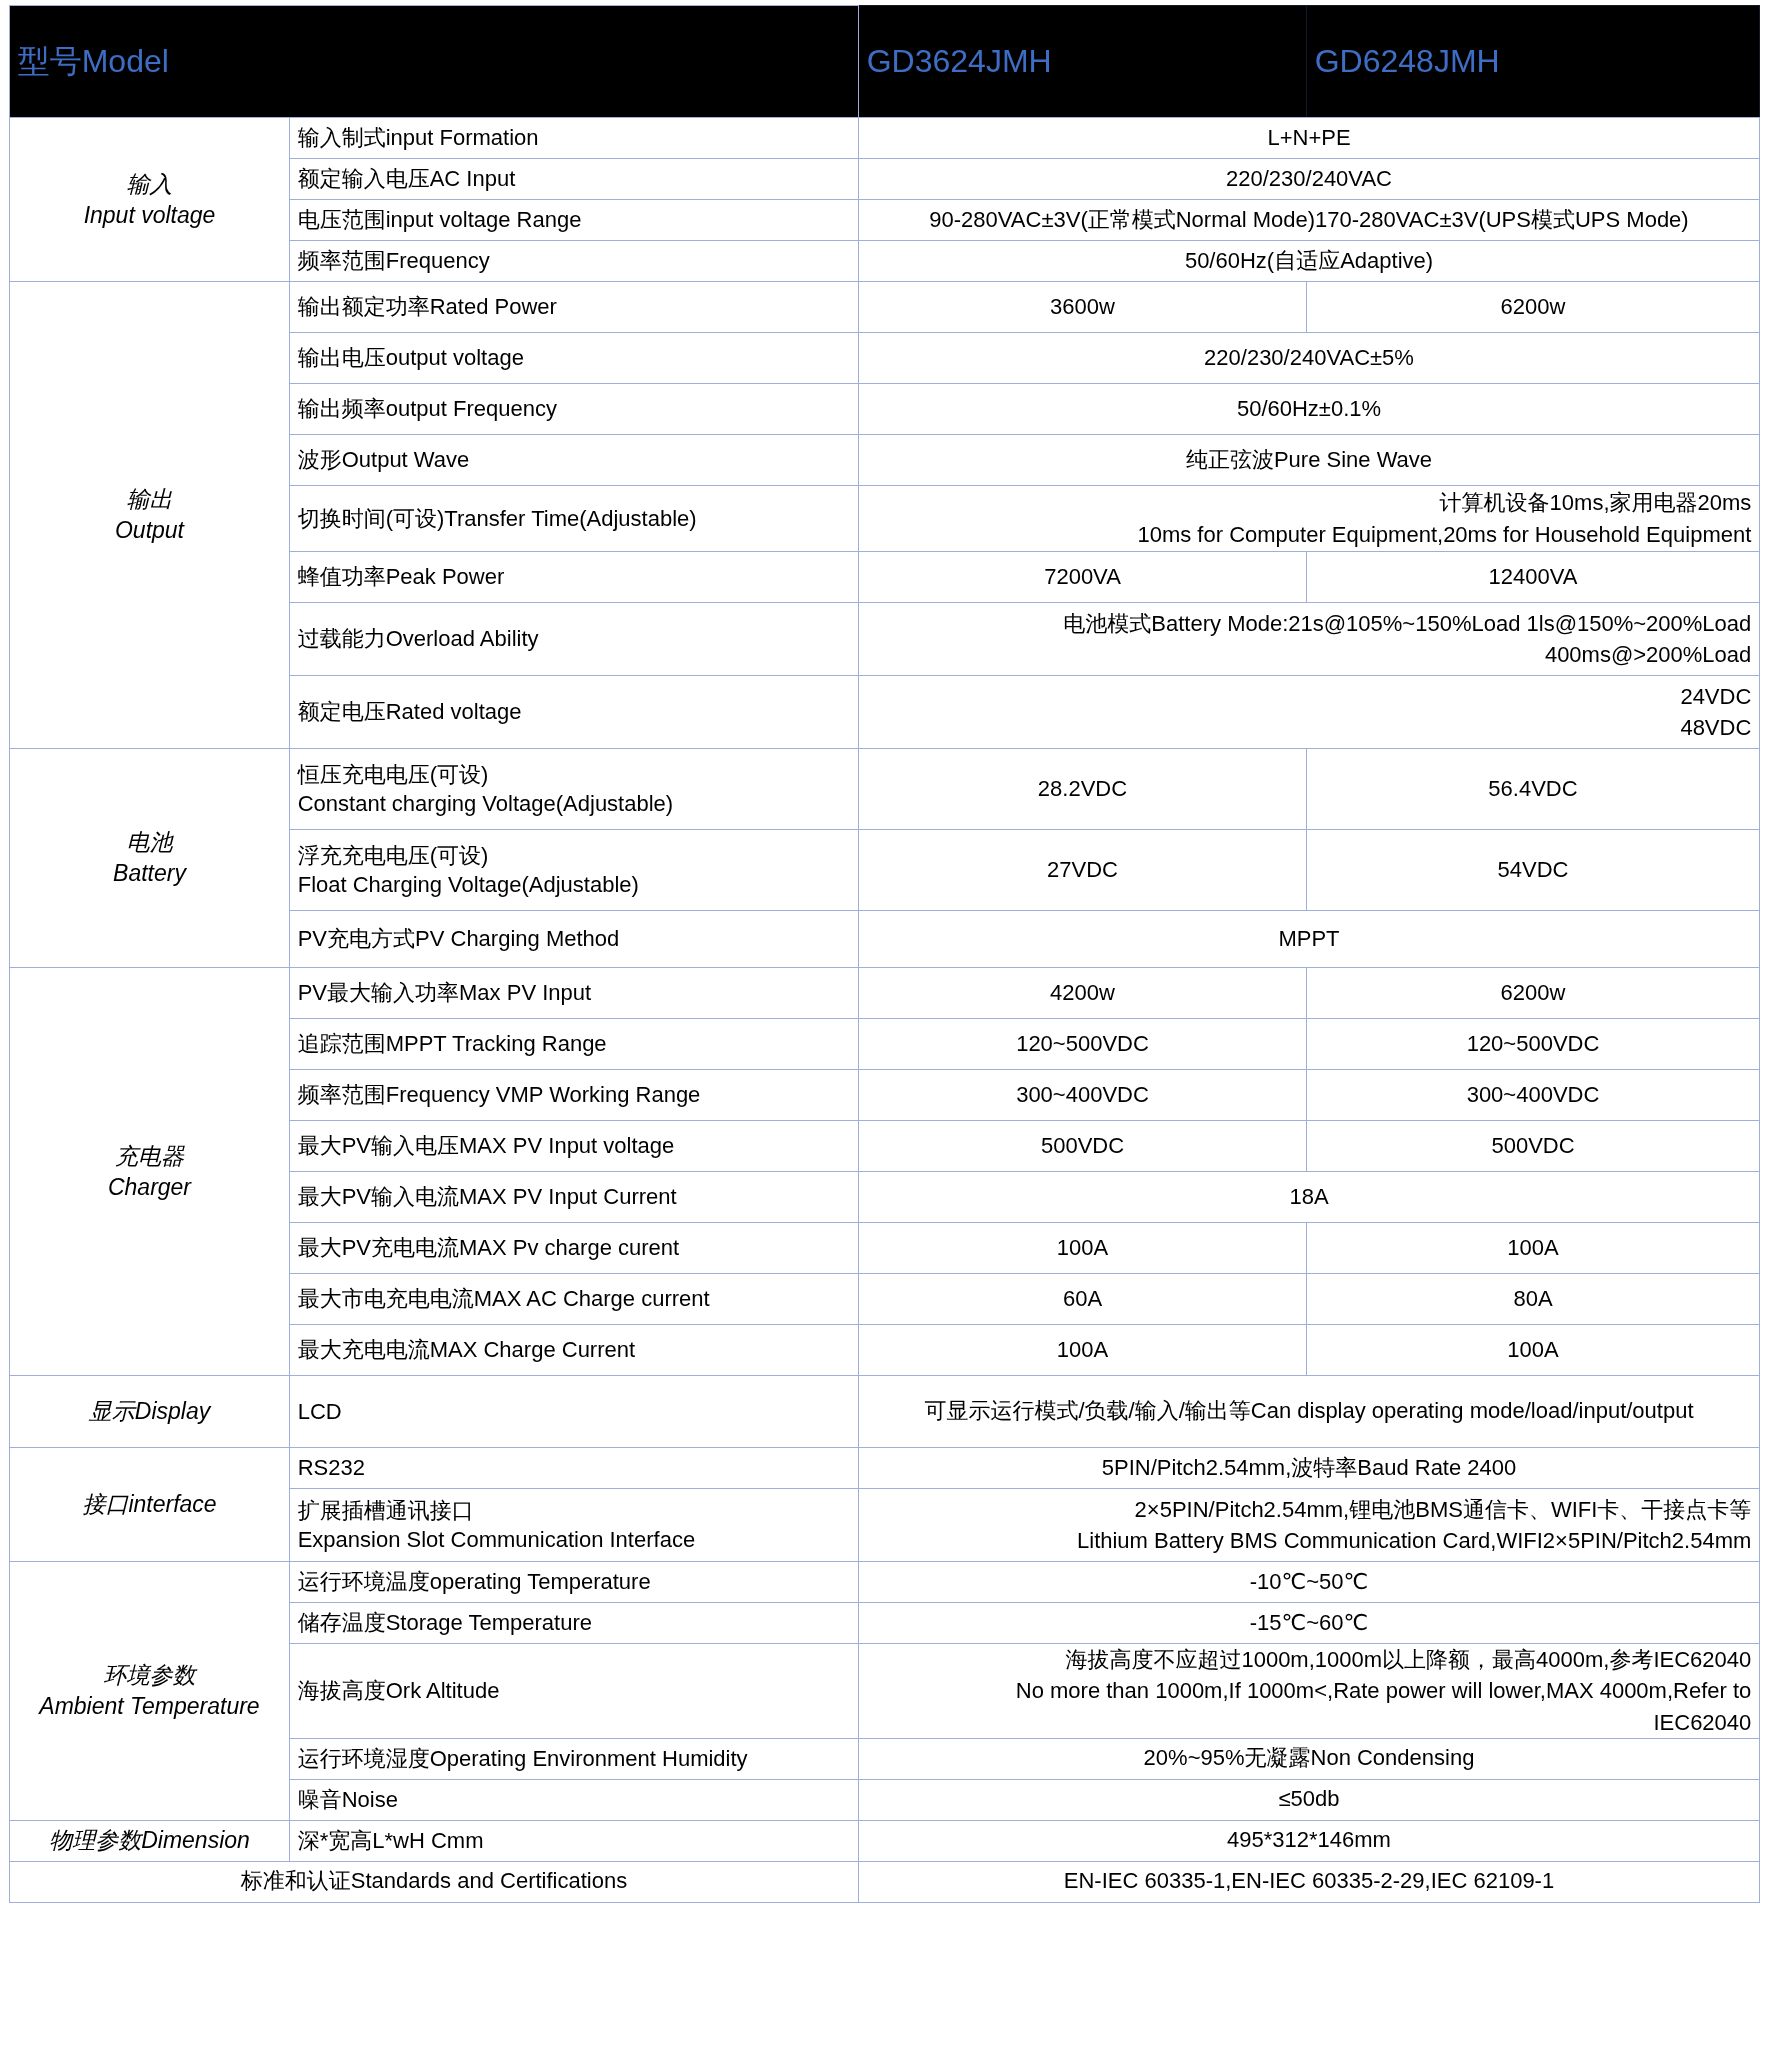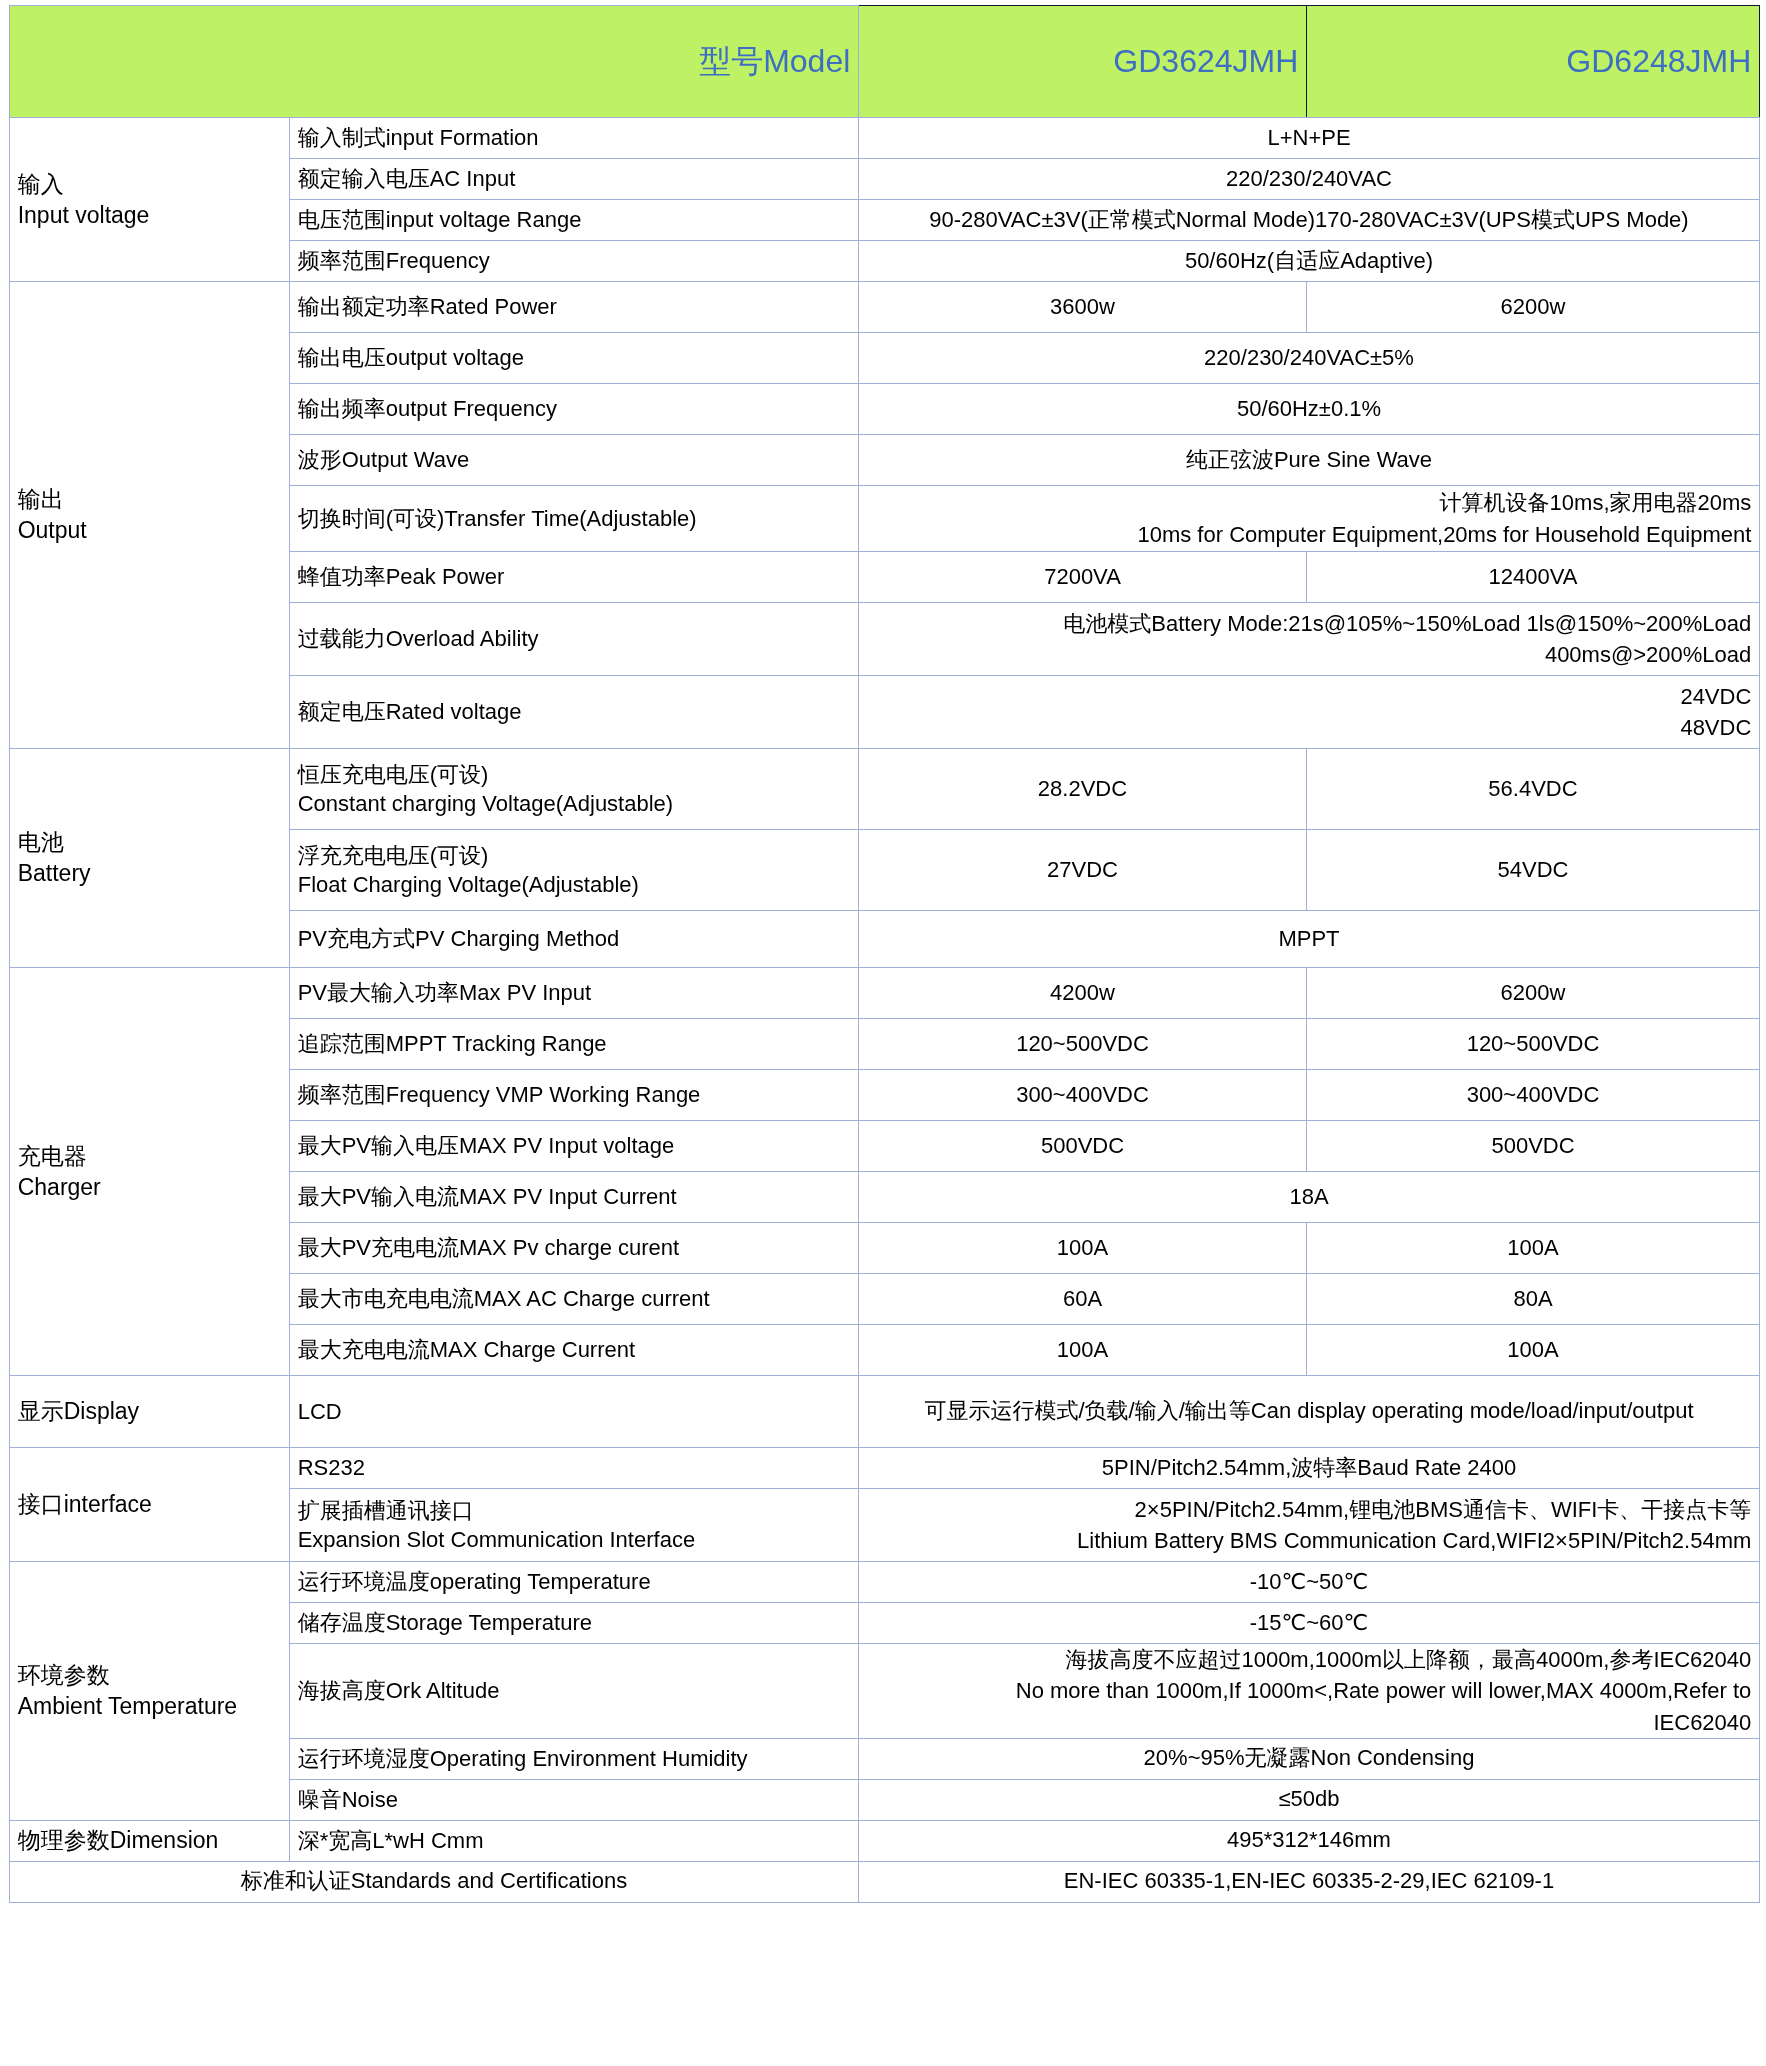--- a/index.html
+++ b/index.html
@@ -39,42 +39,44 @@
   table.spec td, table.spec th {
     border: 0.6px solid #9EB0D8;
     padding: 0 7.7px;
     vertical-align: middle;
     font-weight: normal;
     overflow: hidden;
   }
 
   
   thead th {
-    background: #bef264;
+    background: #000000;
     color: #3E6EC4;
     font-weight: bold;
     font-size: 32px;
-    text-align: right;
+    text-align: left;
     height: 111px;
     border-color: #4A71C4;
   }
   thead th.model-col {
     border-left: 1.3px solid #12172b;
     border-right: 1.3px solid #12172b;
     border-top: 1.3px solid #12172b;
   }
   thead th.model-col.last {
     border-left: 1.3px solid #12172b;
   }
 
   
   td.cat {
+    text-align: center;
     font-size: 23px;
     line-height: 1.35;
     white-space: pre-line;
+    font-style: italic;
   }
 
   
   td.item {
     text-align: left;
     font-size: 22px;
     white-space: pre-line;
     line-height: 1.34;
   }
 

